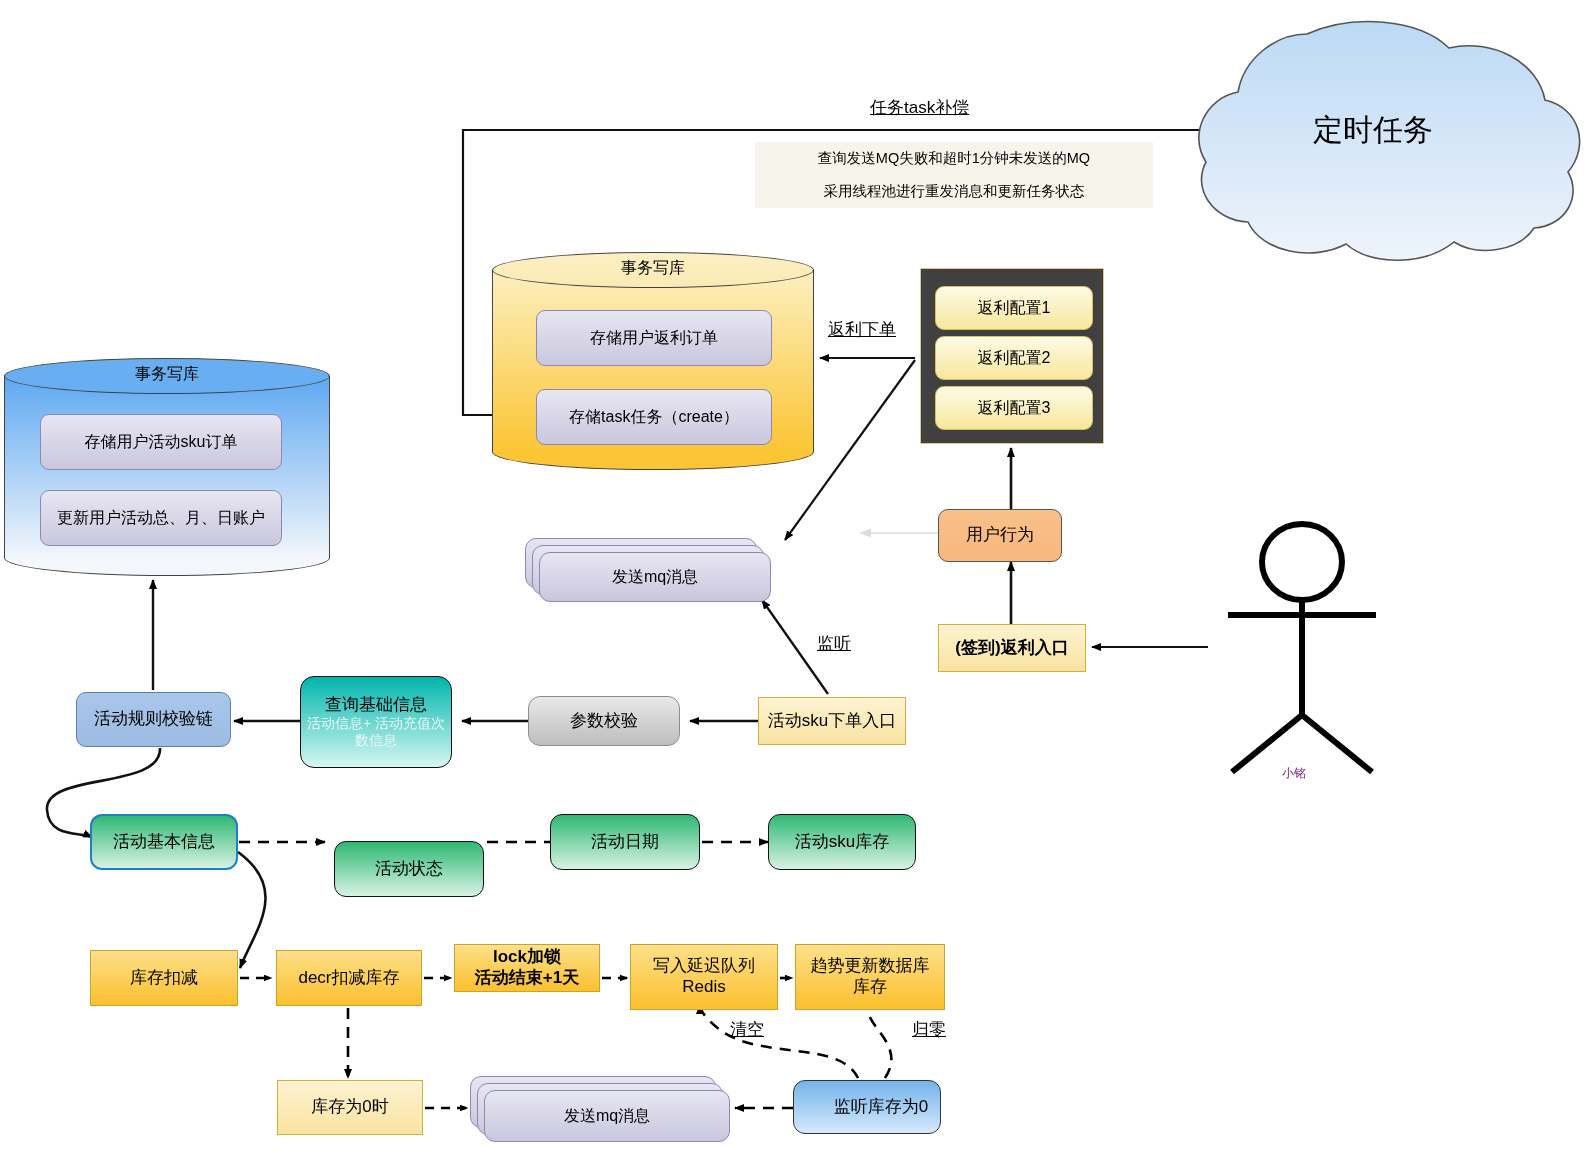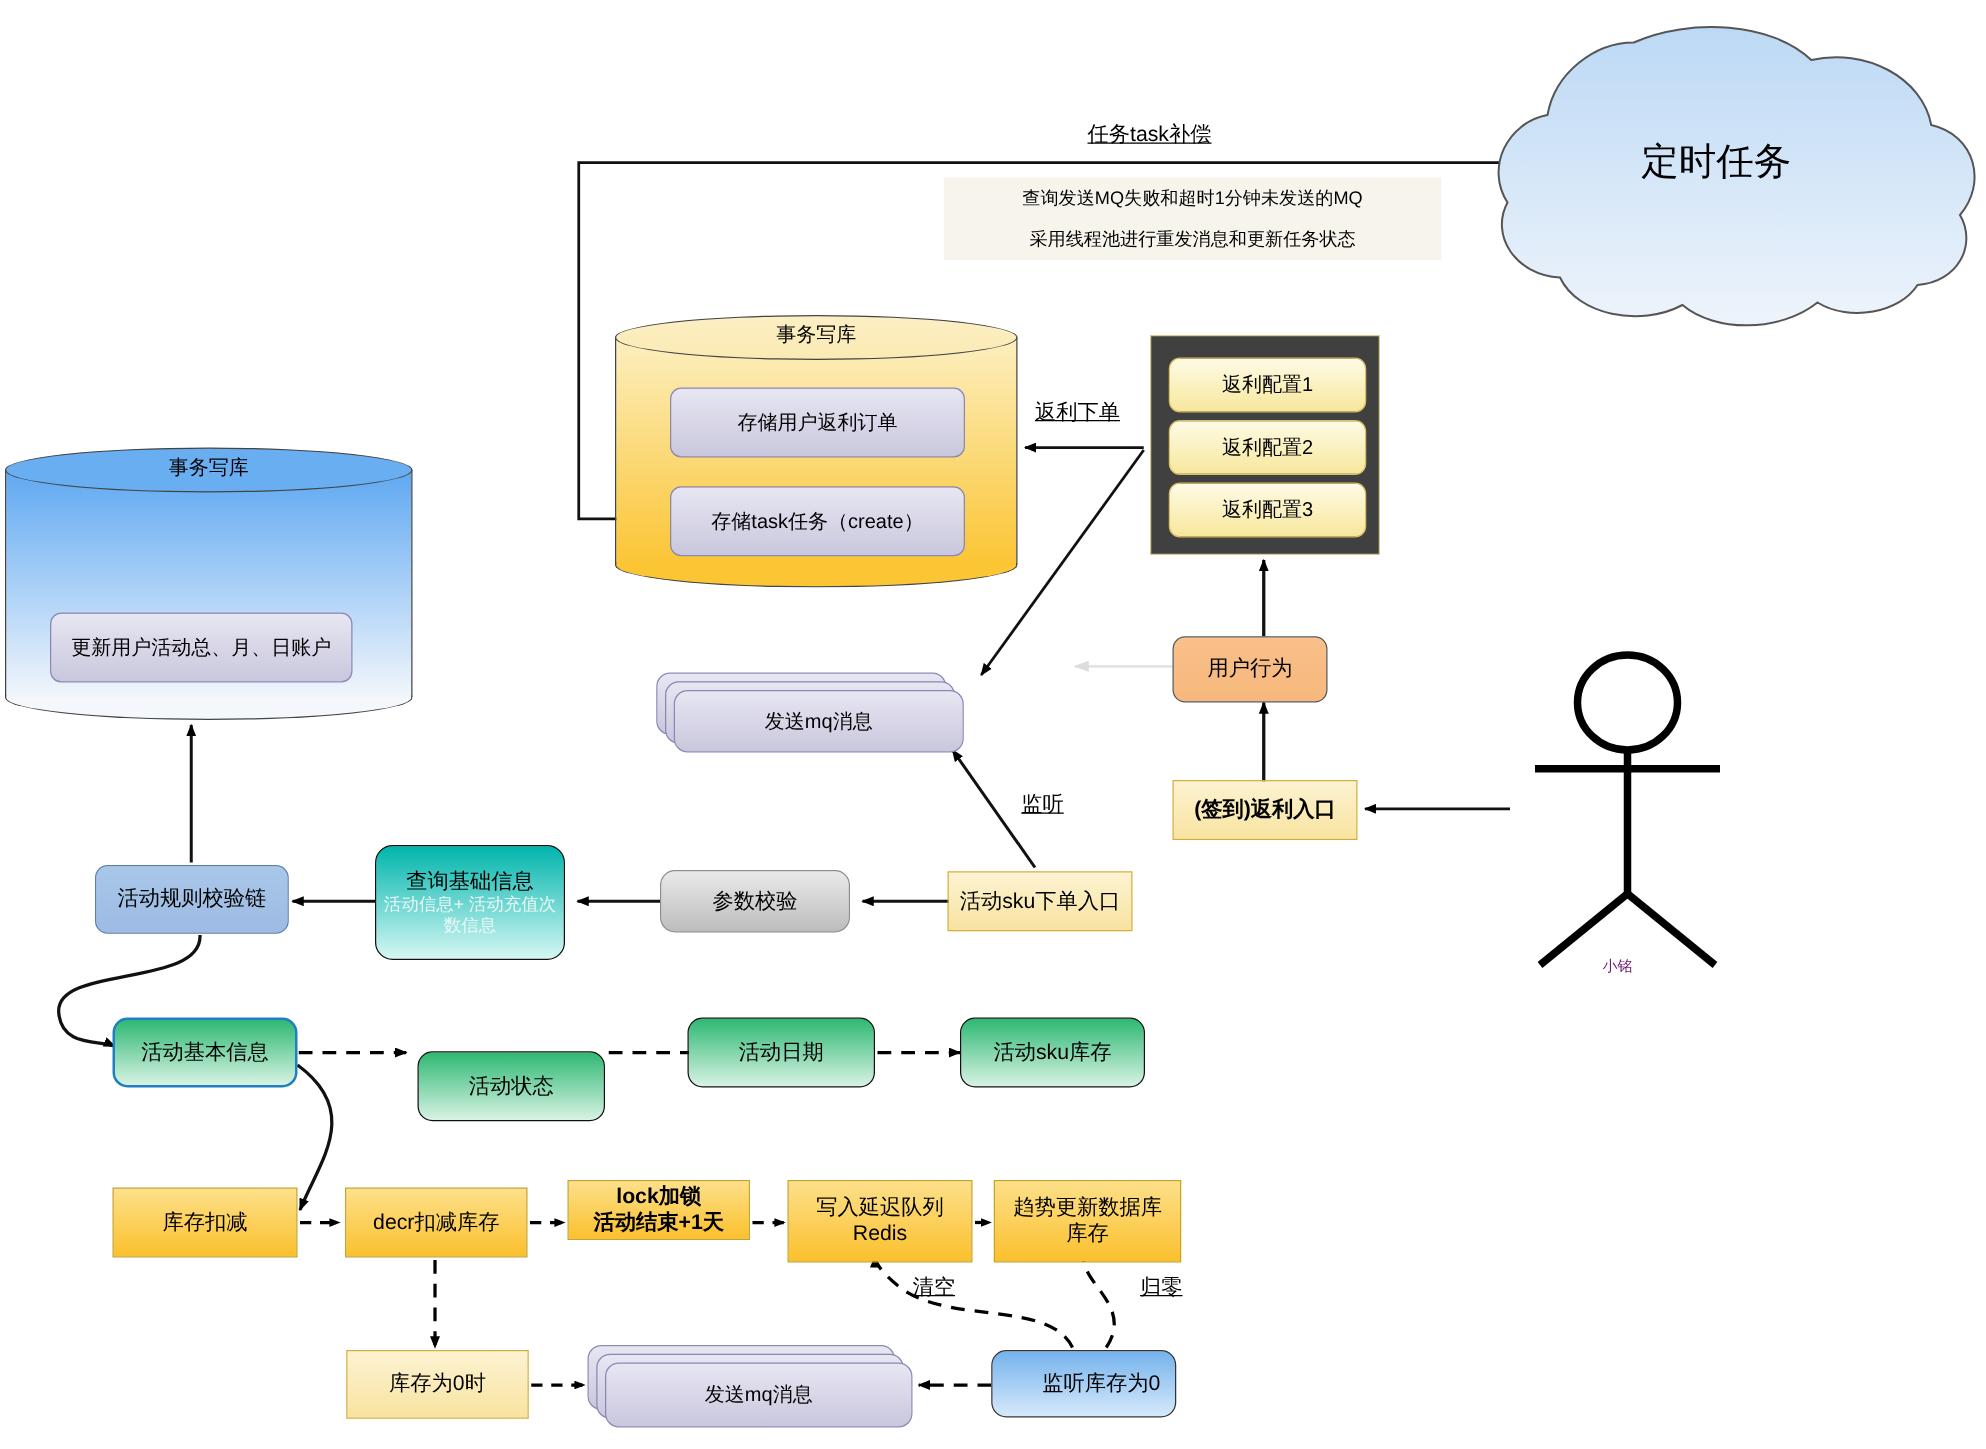--- a/index.html
+++ b/index.html
@@ -203,20 +203,21 @@
     <div class="cyl-title">事务写库</div>
     <div class="inner-box" style="left:44px;top:58px;width:234px;height:54px;">存储用户返利订单</div>
     <div class="inner-box" style="left:44px;top:137px;width:234px;height:54px;">存储task任务（create）</div>
   </div>
 
   <div class="cyl cyl-blue" style="left:4px;top:358px;width:326px;height:218px;">
     <div class="bot"></div>
     <div class="body"></div>
     <div class="top"></div>
     <div class="cyl-title">事务写库</div>
+    <div class="inner-box" style="left:36px;top:56px;width:240px;height:54px;">存储用户活动sku订单</div>
     <div class="inner-box" style="left:36px;top:132px;width:240px;height:54px;">更新用户活动总、月、日账户</div>
   </div>
 
   <div class="cfg-group" style="left:920px;top:268px;width:184px;height:176px;">
     <div class="cfg-item" style="left:14px;top:17px;width:156px;height:42px;">返利配置1</div>
     <div class="cfg-item" style="left:14px;top:67px;width:156px;height:42px;">返利配置2</div>
     <div class="cfg-item" style="left:14px;top:117px;width:156px;height:42px;">返利配置3</div>
   </div>
 
   <div class="edge-label" style="left:828px;top:318px;">返利下单</div>

